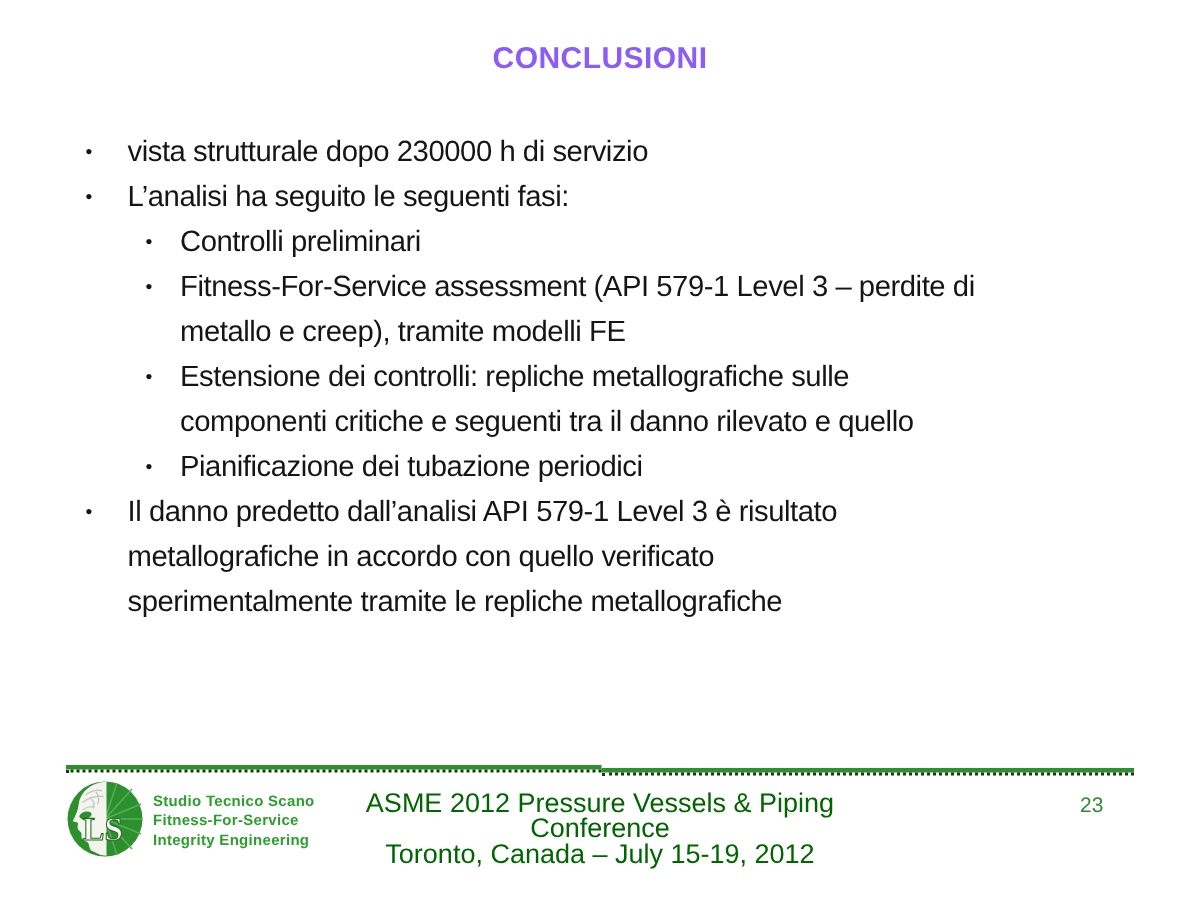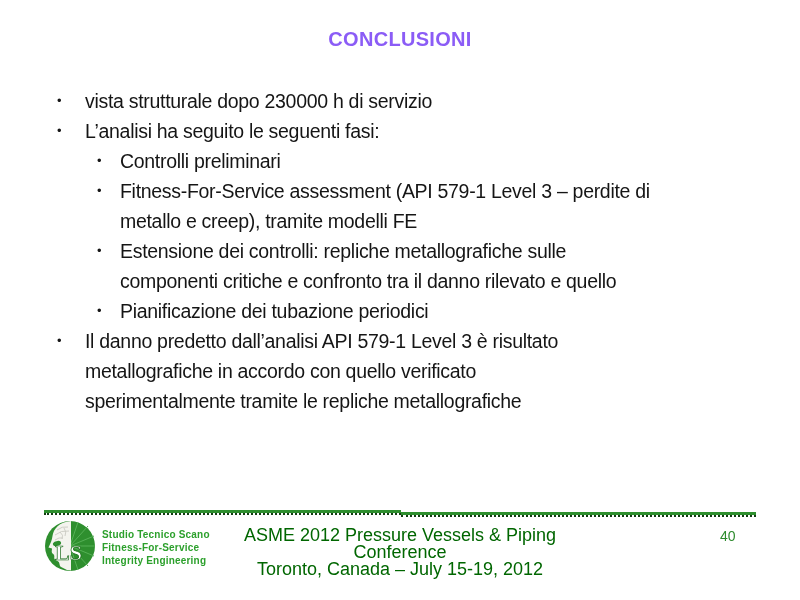--- a/index.html
+++ b/index.html
@@ -76,21 +76,21 @@
 
     <div class="bullet lvl2">
       <span class="bmark">•</span>
       <div class="bline">Fitness-For-Service assessment (API 579-1 Level 3 – perdite di</div>
       <div class="bline">metallo e creep), tramite modelli FE</div>
     </div>
 
     <div class="bullet lvl2">
       <span class="bmark">•</span>
       <div class="bline">Estensione dei controlli: repliche metallografiche sulle</div>
-      <div class="bline">componenti critiche e confronto tra il danno rilevato e quello</div>
+      <div class="bline">componenti critiche e seguenti tra il danno rilevato e quello</div>
     </div>
 
     <div class="bullet lvl2">
       <span class="bmark">•</span>
       <div class="bline">Pianificazione dei tubazione periodici</div>
     </div>
 
     <div class="bullet lvl1">
       <span class="bmark">•</span>
       <div class="bline">Il danno predetto dall’analisi API 579-1 Level 3 è risultato</div>
@@ -137,17 +137,17 @@
       <div>Studio Tecnico Scano</div>
       <div>Fitness-For-Service</div>
       <div>Integrity Engineering</div>
     </div>
 
     <div class="conf">
       <div>ASME 2012 Pressure Vessels &amp; Piping Conference</div>
       <div>Toronto, Canada – July 15-19, 2012</div>
     </div>
 
-    <div class="pagenum">40</div>
+    <div class="pagenum">23</div>
 
   </div>
 
 </div>
 
 </body></html>

